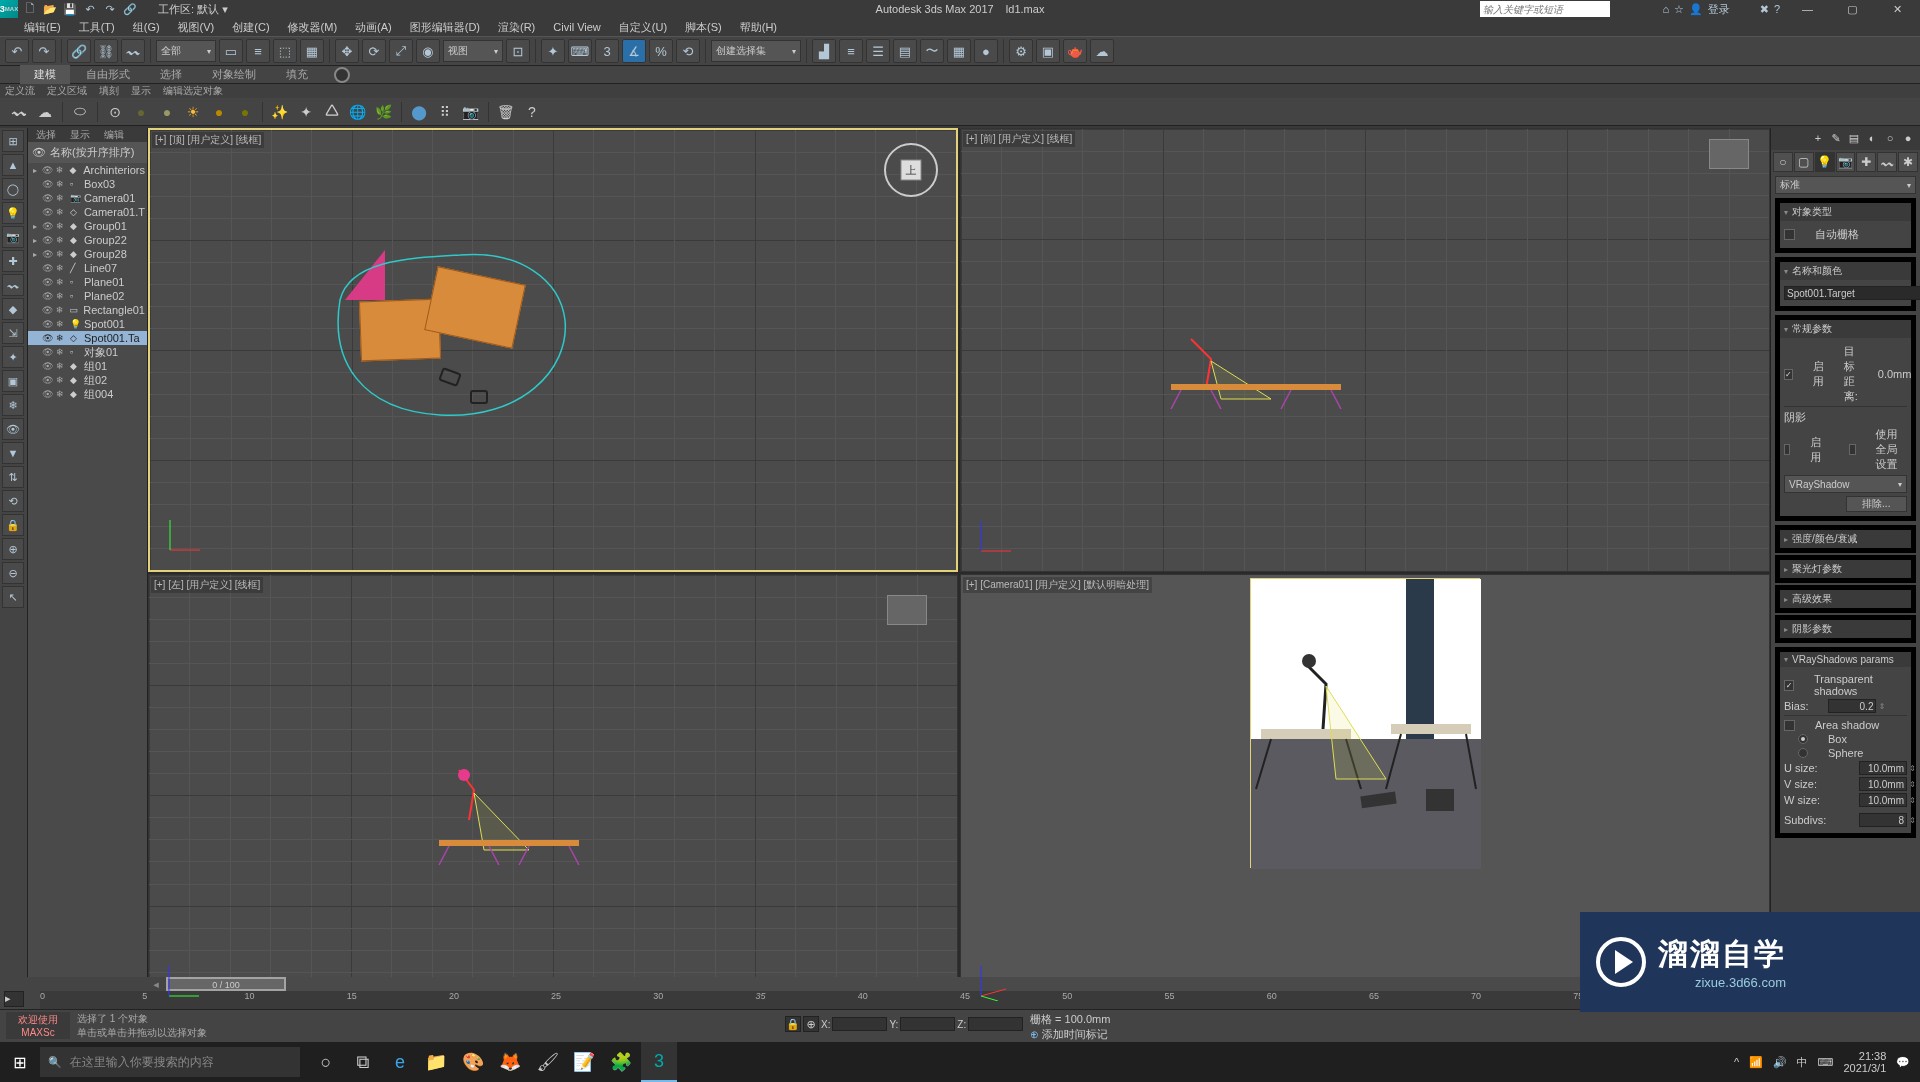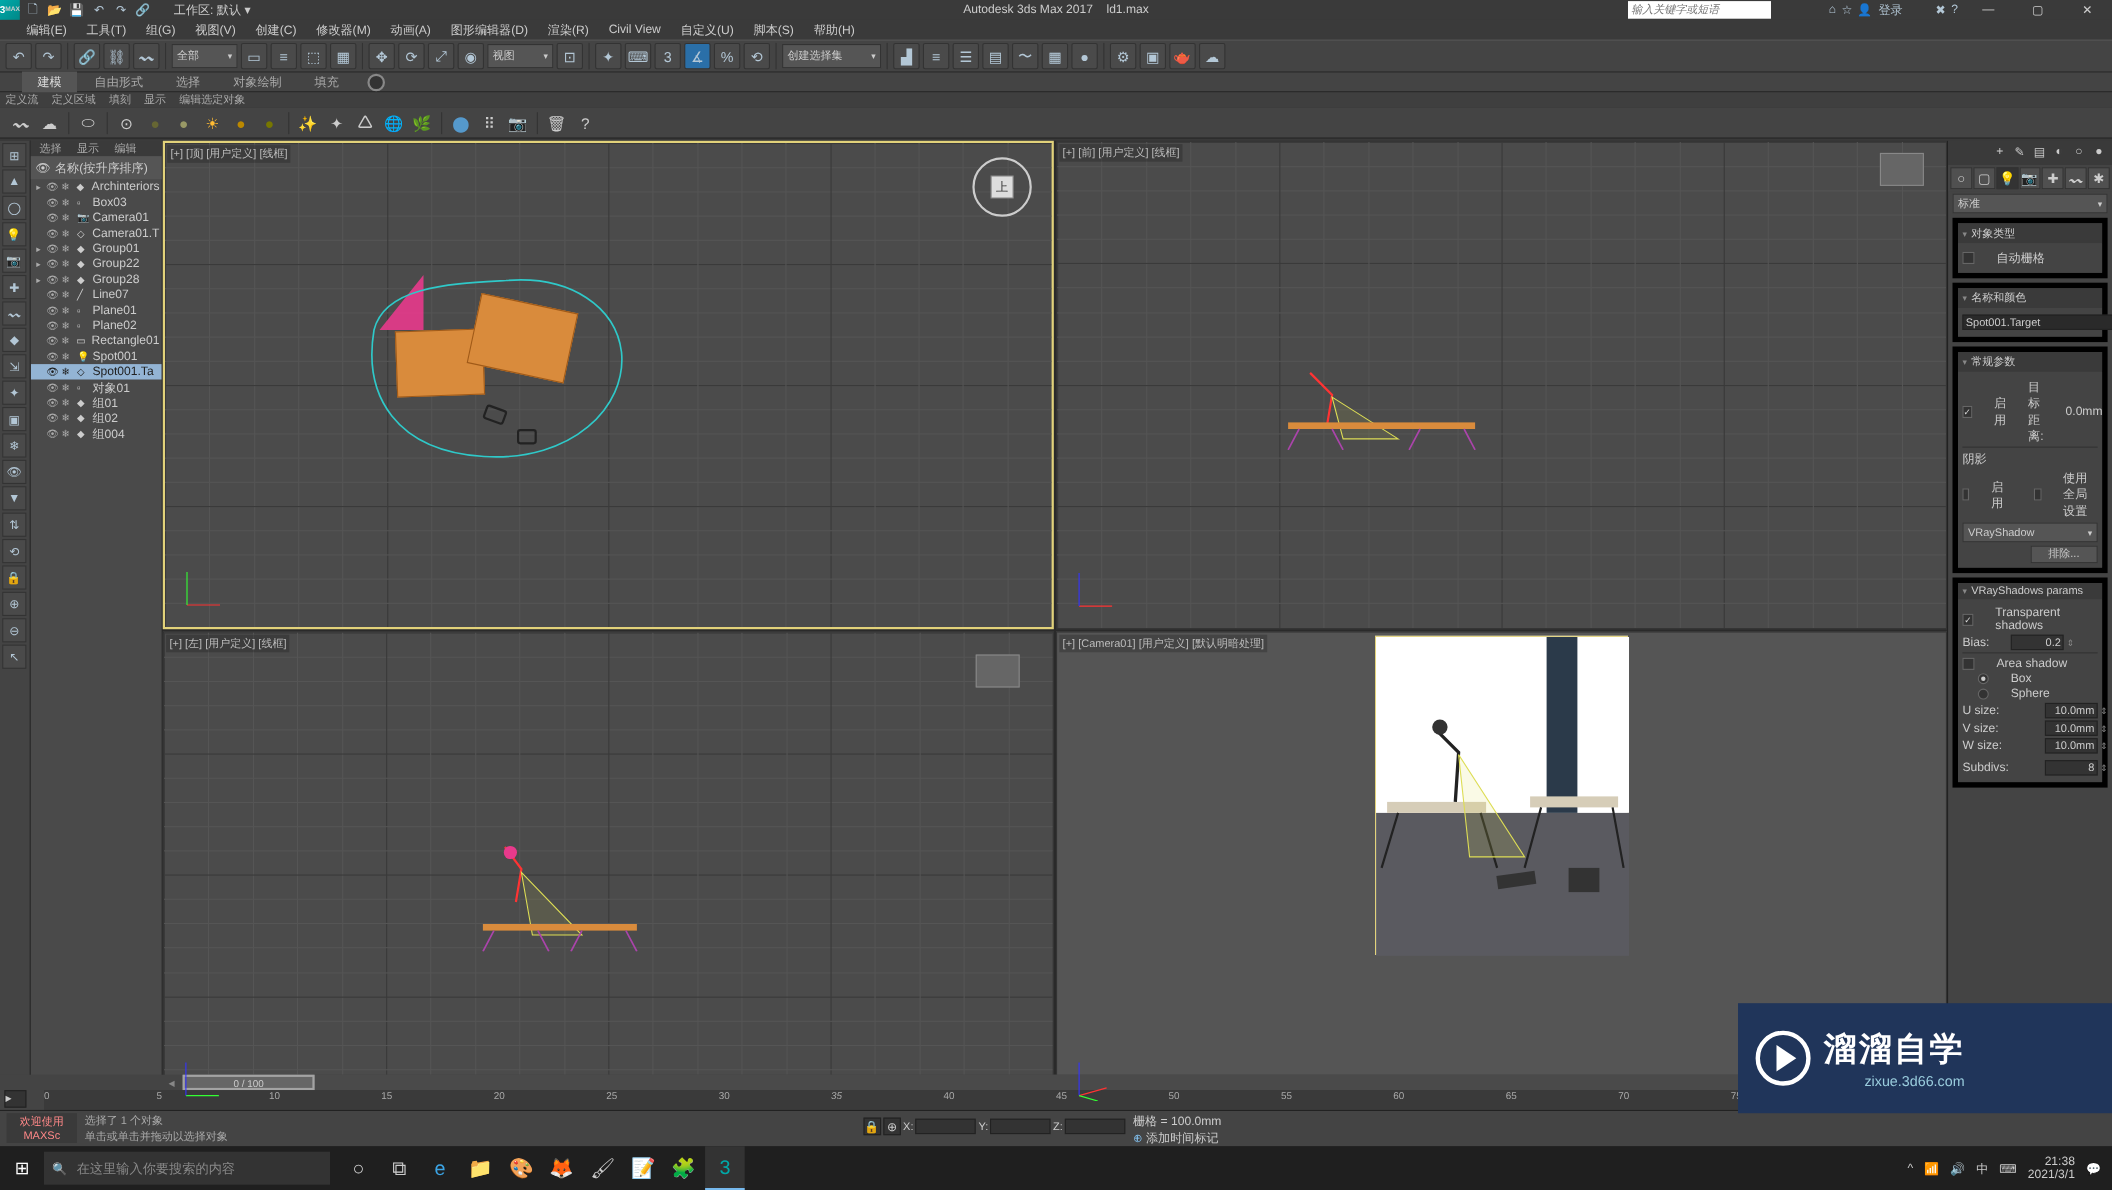--- a/index.html
+++ b/index.html
@@ -715,20 +715,34 @@
           <span class="chk"></span>
           <span>启用</span>
           <span class="chk" style="margin-left:8px"></span>
           <span>使用全局设置</span>
         </div>
         <div class="cmd-dd" style="margin:3px 0">VRayShadow</div>
         <div class="wide-btn" style="width:50%;margin-left:auto">排除...</div>
       </div>
     </div>
 
+    <div id="collapsed-rollouts">
+        <div class="rollout">
+          <div class="rollout-h collapsed">强度/颜色/衰减</div>
+        </div>
+        <div class="rollout">
+          <div class="rollout-h collapsed">聚光灯参数</div>
+        </div>
+        <div class="rollout">
+          <div class="rollout-h collapsed">高级效果</div>
+        </div>
+        <div class="rollout">
+          <div class="rollout-h collapsed">阴影参数</div>
+        </div>
+      </div>
 
     <div class="rollout">
       <div class="rollout-h">VRayShadows params</div>
       <div class="rollout-b">
         <div class="field-row">
             <span class="chk on"></span>
             <span>Transparent shadows</span>
           </div>
         <div class="field-row">
             <span>Bias:</span>

